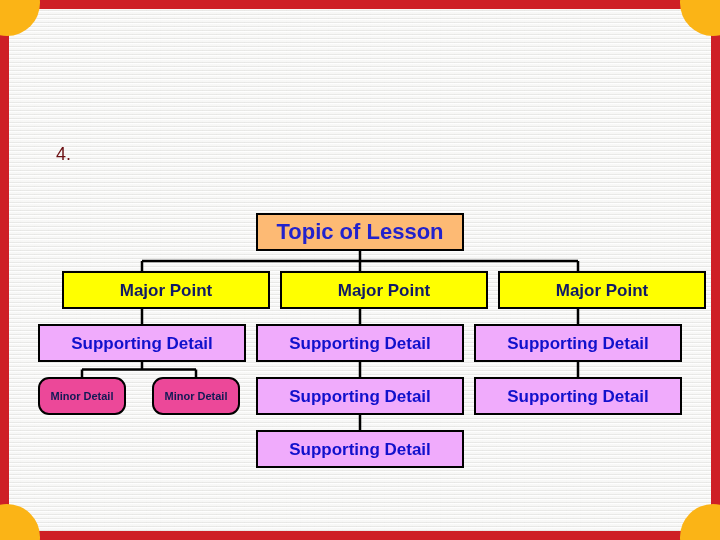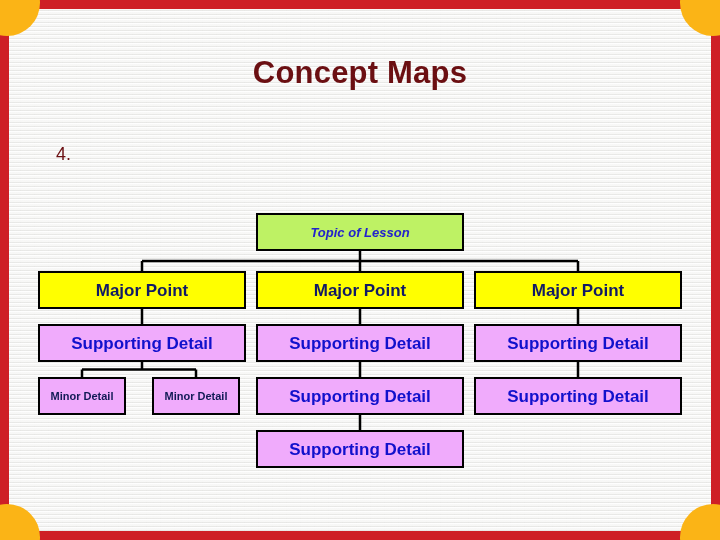--- a/index.html
+++ b/index.html
@@ -114,39 +114,40 @@
     border: 2px solid #000000;
     display: flex;
     align-items: center;
     justify-content: center;
     font-weight: bold;
     text-align: center;
     line-height: 1;
   }
 
   .node-topic {
-    background: #bef264;
+    background: #fdba74;
     color: #2222cc;
-    font-size: 13px;
-    font-style: italic;
+    font-size: 22px;
   }
   .node-major {
     background: #ffff00;
     color: #111a66;
     font-size: 17px;
+    margin-left: 24px;
   }
   .node-support {
     background: #f0abfc;
     color: #1111cc;
     font-size: 17px;
   }
   .node-minor {
-    background: #f0abfc;
+    background: #ec4899;
     color: #111a55;
     font-size: 11px;
+    border-radius: 11px;
   }
 
   
   #footer-text {
     position: absolute;
     left: 0;
     bottom: 6px;
     width: 720px;
     text-align: center;
     font-size: 10px;
@@ -164,21 +165,20 @@
   <div class="frame-edge" id="frame-top"></div>
   <div class="frame-edge" id="frame-bottom"></div>
   <div class="frame-edge" id="frame-left"></div>
   <div class="frame-edge" id="frame-right"></div>
 
   <div class="corner-disc" id="corner-tl"></div>
   <div class="corner-disc" id="corner-tr"></div>
   <div class="corner-disc" id="corner-bl"></div>
   <div class="corner-disc" id="corner-br"></div>
 
-  <div id="title">Concept Maps</div>
 
   <div id="bullet-row">
     <span id="bullet-number">4.</span>
   </div>
 
   <div id="diagram">
     <svg id="connectors" viewBox="0 0 720 540" width="720" height="540">
         <line x1="360" y1="251" x2="360" y2="261" stroke="#000000" stroke-width="2.5"></line>
         <line x1="142" y1="261" x2="578" y2="261" stroke="#000000" stroke-width="2.5"></line>
         <line x1="142" y1="261" x2="142" y2="271" stroke="#000000" stroke-width="2.5"></line>

